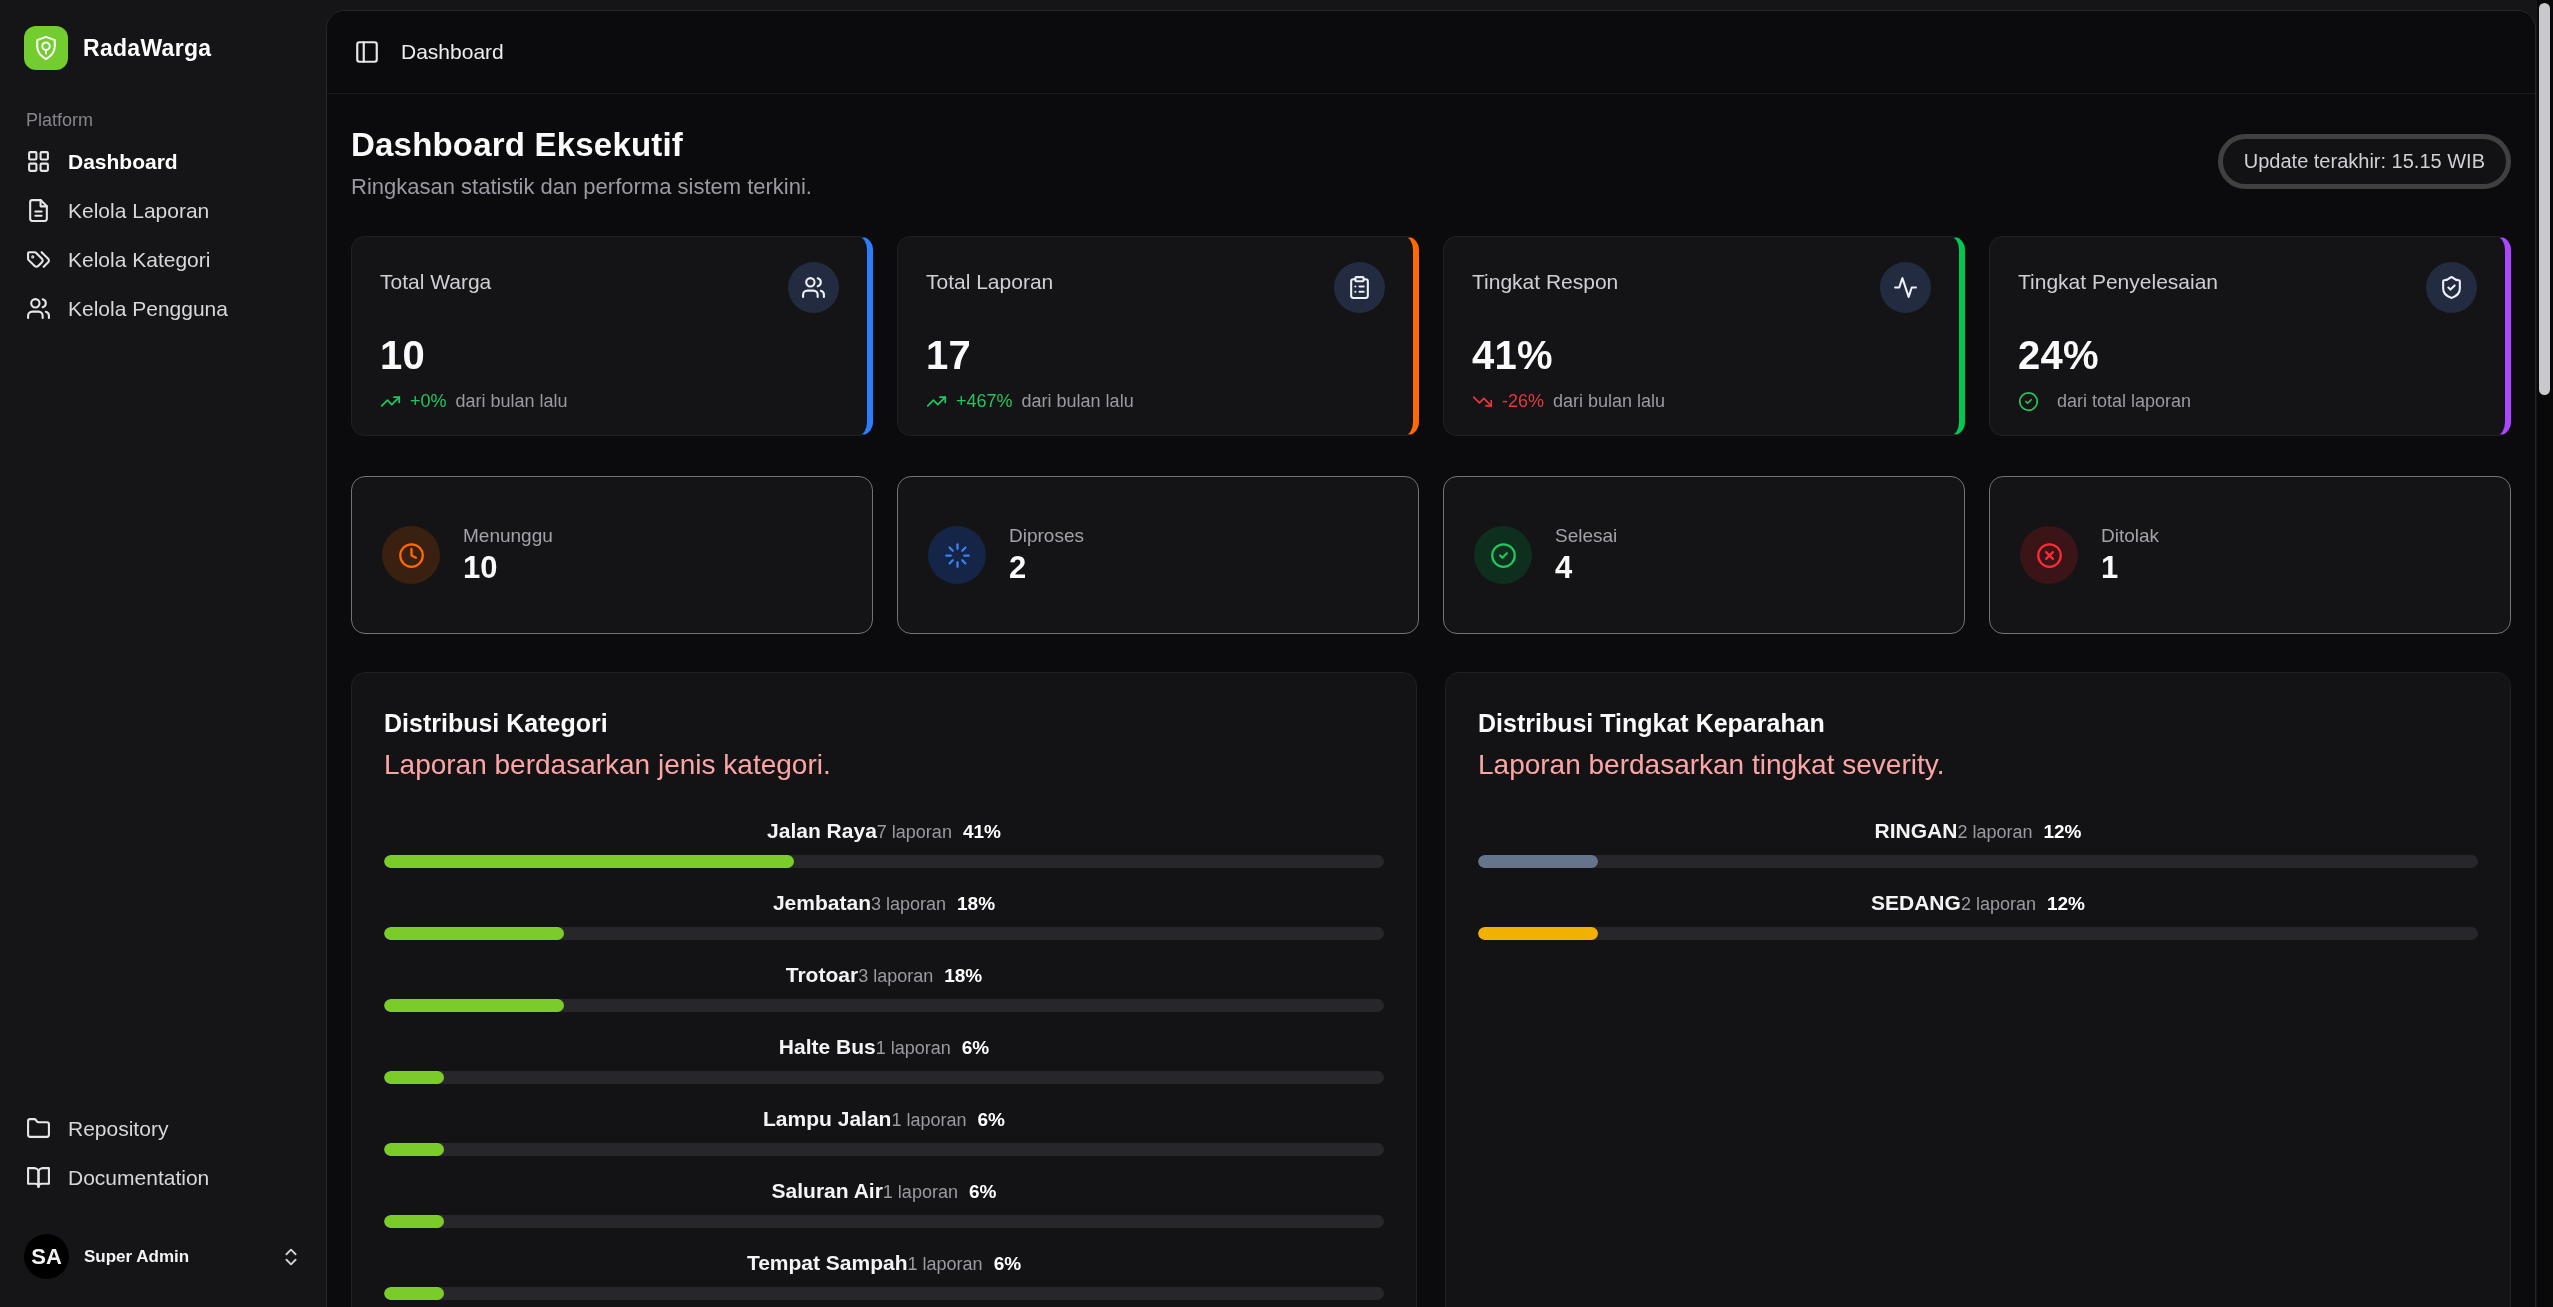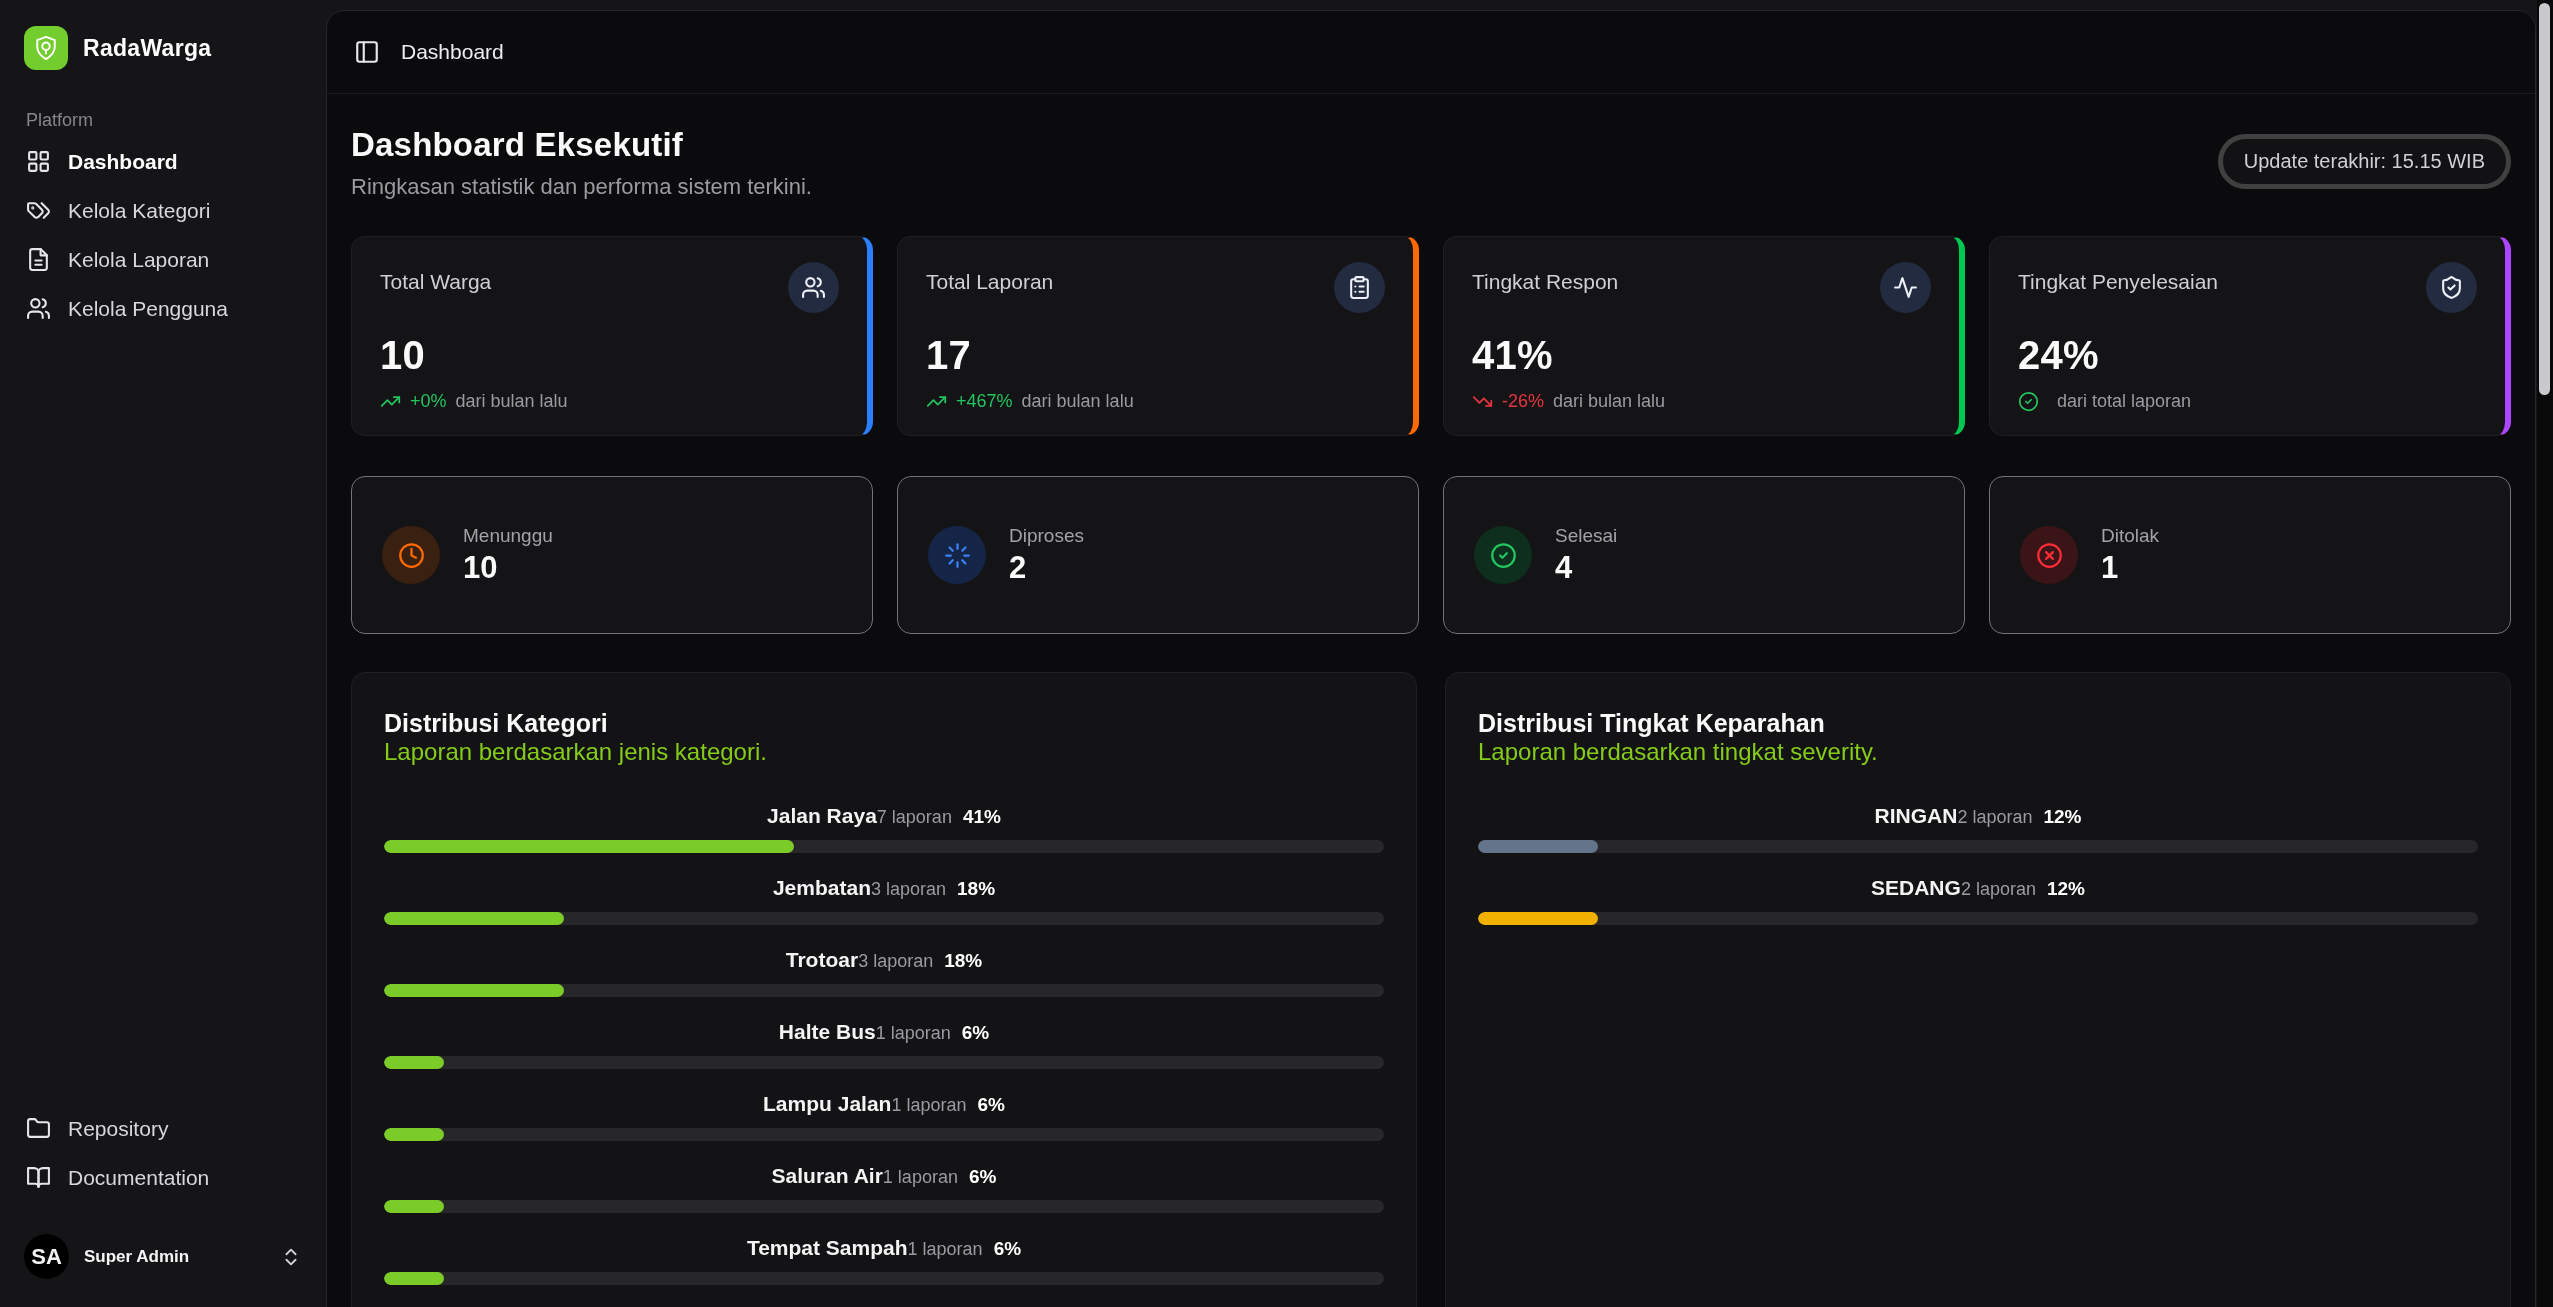--- a/index.html
+++ b/index.html
@@ -54,21 +54,21 @@
   .status-card { background:#141417; border:1px solid #737373; border-radius:14px; height:158px; display:flex; align-items:center; gap:23px; padding:0 30px; }
   .status-ic { width:58px; height:58px; border-radius:50%; display:flex; align-items:center; justify-content:center; flex:0 0 auto; }
   .status-ic svg { width:27px; height:27px; }
   .status-label { font-size:19px; color:#a2a2aa; }
   .status-value { font-size:31px; font-weight:700; margin-top:3px; }
 
   
   .panels-grid { display:grid; grid-template-columns:1fr 1fr; gap:28px; margin-top:38px; }
   .panel { background:#131316; border:1px solid #1f1f24; border-radius:14px; padding:36px 32px; height:740px; }
   .panel-title { font-size:25px; font-weight:700; }
-  .panel-sub { font-size:24px; color:#84cc16; }
+  .panel-sub { font-size:28px; color:#fca5a5; margin-top:11px; }
   .dist-list { margin-top:38px; display:flex; flex-direction:column; gap:23px; }
   .dist-head { display:flex; justify-content:center; align-items:baseline; }
   .dist-label { font-size:21px; font-weight:600; color:#f4f4f5; }
   .dist-meta { display:flex; align-items:baseline; gap:11px; }
   .dist-count { font-size:18px; color:#9a9aa2; }
   .dist-pct { font-size:19px; font-weight:700; color:#ffffff; }
   .bar-track { margin-top:12px; height:13px; background:#27272b; border-radius:999px; overflow:hidden; }
   .bar-fill { height:100%; border-radius:999px; }
 
   
@@ -99,34 +99,34 @@
         <svg viewBox="0 0 24 24" fill="none" stroke="currentColor" stroke-width="2" stroke-linecap="round" stroke-linejoin="round">
             <rect x="3" y="3" width="7" height="7" rx="1"></rect>
             <rect x="14" y="3" width="7" height="7" rx="1"></rect>
             <rect x="14" y="14" width="7" height="7" rx="1"></rect>
             <rect x="3" y="14" width="7" height="7" rx="1"></rect>
           </svg>
         <span>Dashboard</span>
       </div>
       <div class="nav-item">
         <svg viewBox="0 0 24 24" fill="none" stroke="currentColor" stroke-width="2" stroke-linecap="round" stroke-linejoin="round">
-            <path d="m15 5 6.3 6.3a2.4 2.4 0 0 1 0 3.4L17 19"></path>
-            <path d="M9.6 5.6A2 2 0 0 0 8.2 5H3a1 1 0 0 0-1 1v5.2a2 2 0 0 0 .6 1.4l5.7 5.7a2.4 2.4 0 0 0 3.4 0l3.6-3.6a2.4 2.4 0 0 0 0-3.4z"></path>
-            <circle cx="6.5" cy="9.5" r=".5" fill="currentColor"></circle>
-          </svg>
-        <span>Kelola Kategori</span>
-      </div>
-      <div class="nav-item">
-        <svg viewBox="0 0 24 24" fill="none" stroke="currentColor" stroke-width="2" stroke-linecap="round" stroke-linejoin="round">
             <path d="M14 2H6a2 2 0 0 0-2 2v16a2 2 0 0 0 2 2h12a2 2 0 0 0 2-2V8z"></path>
             <path d="M14 2v6h6"></path>
             <path d="M9 13h6"></path>
             <path d="M9 17h6"></path>
           </svg>
         <span>Kelola Laporan</span>
+      </div>
+      <div class="nav-item">
+        <svg viewBox="0 0 24 24" fill="none" stroke="currentColor" stroke-width="2" stroke-linecap="round" stroke-linejoin="round">
+            <path d="m15 5 6.3 6.3a2.4 2.4 0 0 1 0 3.4L17 19"></path>
+            <path d="M9.6 5.6A2 2 0 0 0 8.2 5H3a1 1 0 0 0-1 1v5.2a2 2 0 0 0 .6 1.4l5.7 5.7a2.4 2.4 0 0 0 3.4 0l3.6-3.6a2.4 2.4 0 0 0 0-3.4z"></path>
+            <circle cx="6.5" cy="9.5" r=".5" fill="currentColor"></circle>
+          </svg>
+        <span>Kelola Kategori</span>
       </div>
       <div class="nav-item">
         <svg viewBox="0 0 24 24" fill="none" stroke="currentColor" stroke-width="2" stroke-linecap="round" stroke-linejoin="round">
             <path d="M16 21v-2a4 4 0 0 0-4-4H6a4 4 0 0 0-4 4v2"></path>
             <circle cx="9" cy="7" r="4"></circle>
             <path d="M22 21v-2a4 4 0 0 0-3-3.87"></path>
             <path d="M16 3.13a4 4 0 0 1 0 7.75"></path>
           </svg>
         <span>Kelola Pengguna</span>
       </div>

